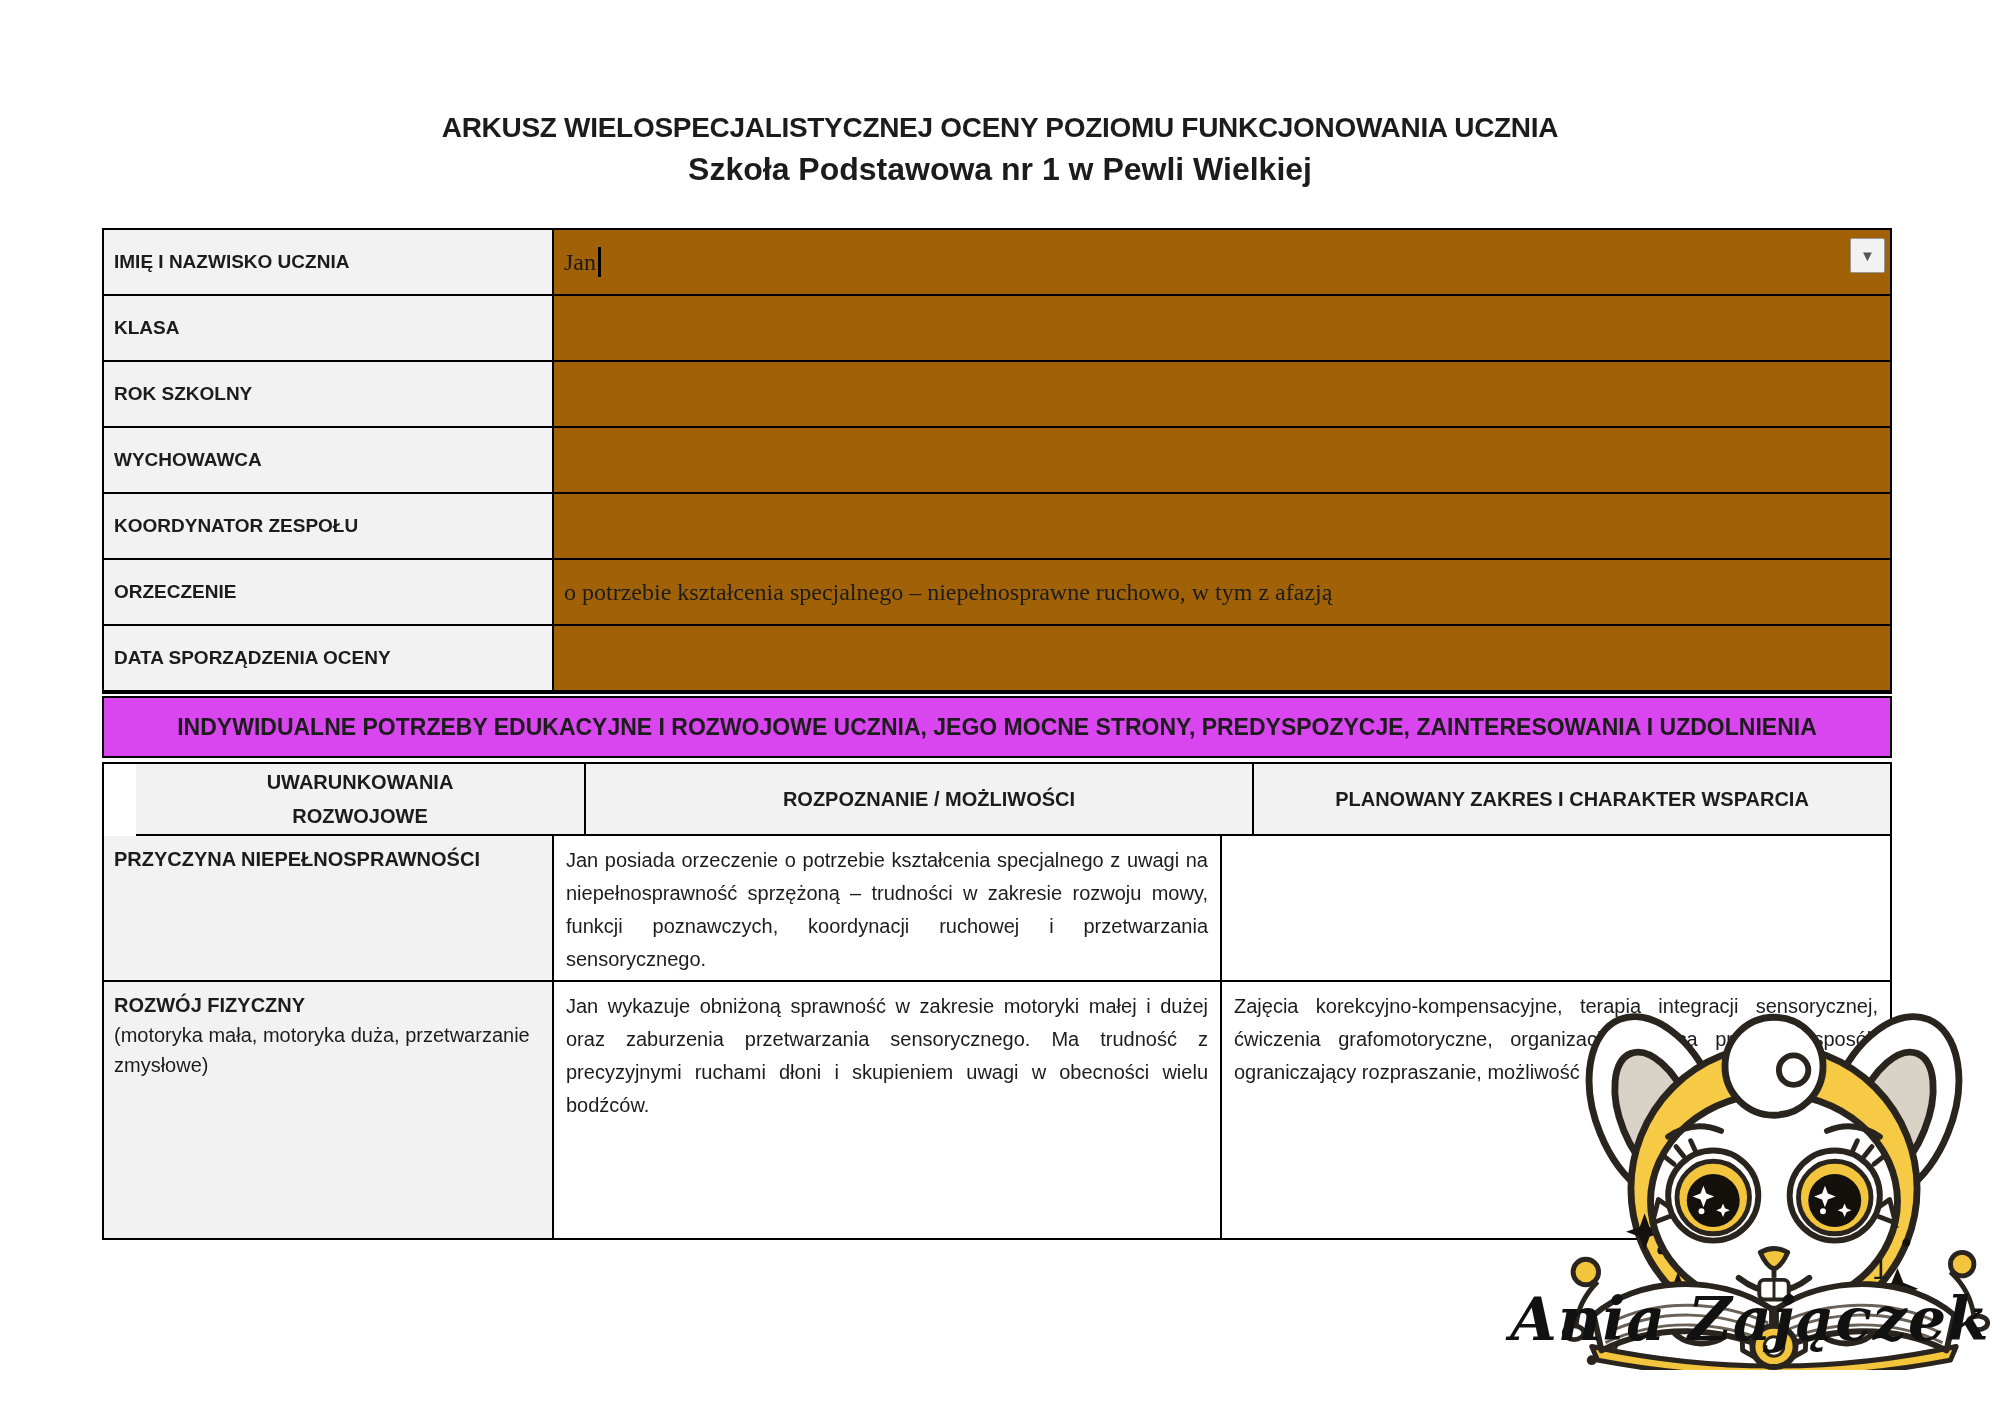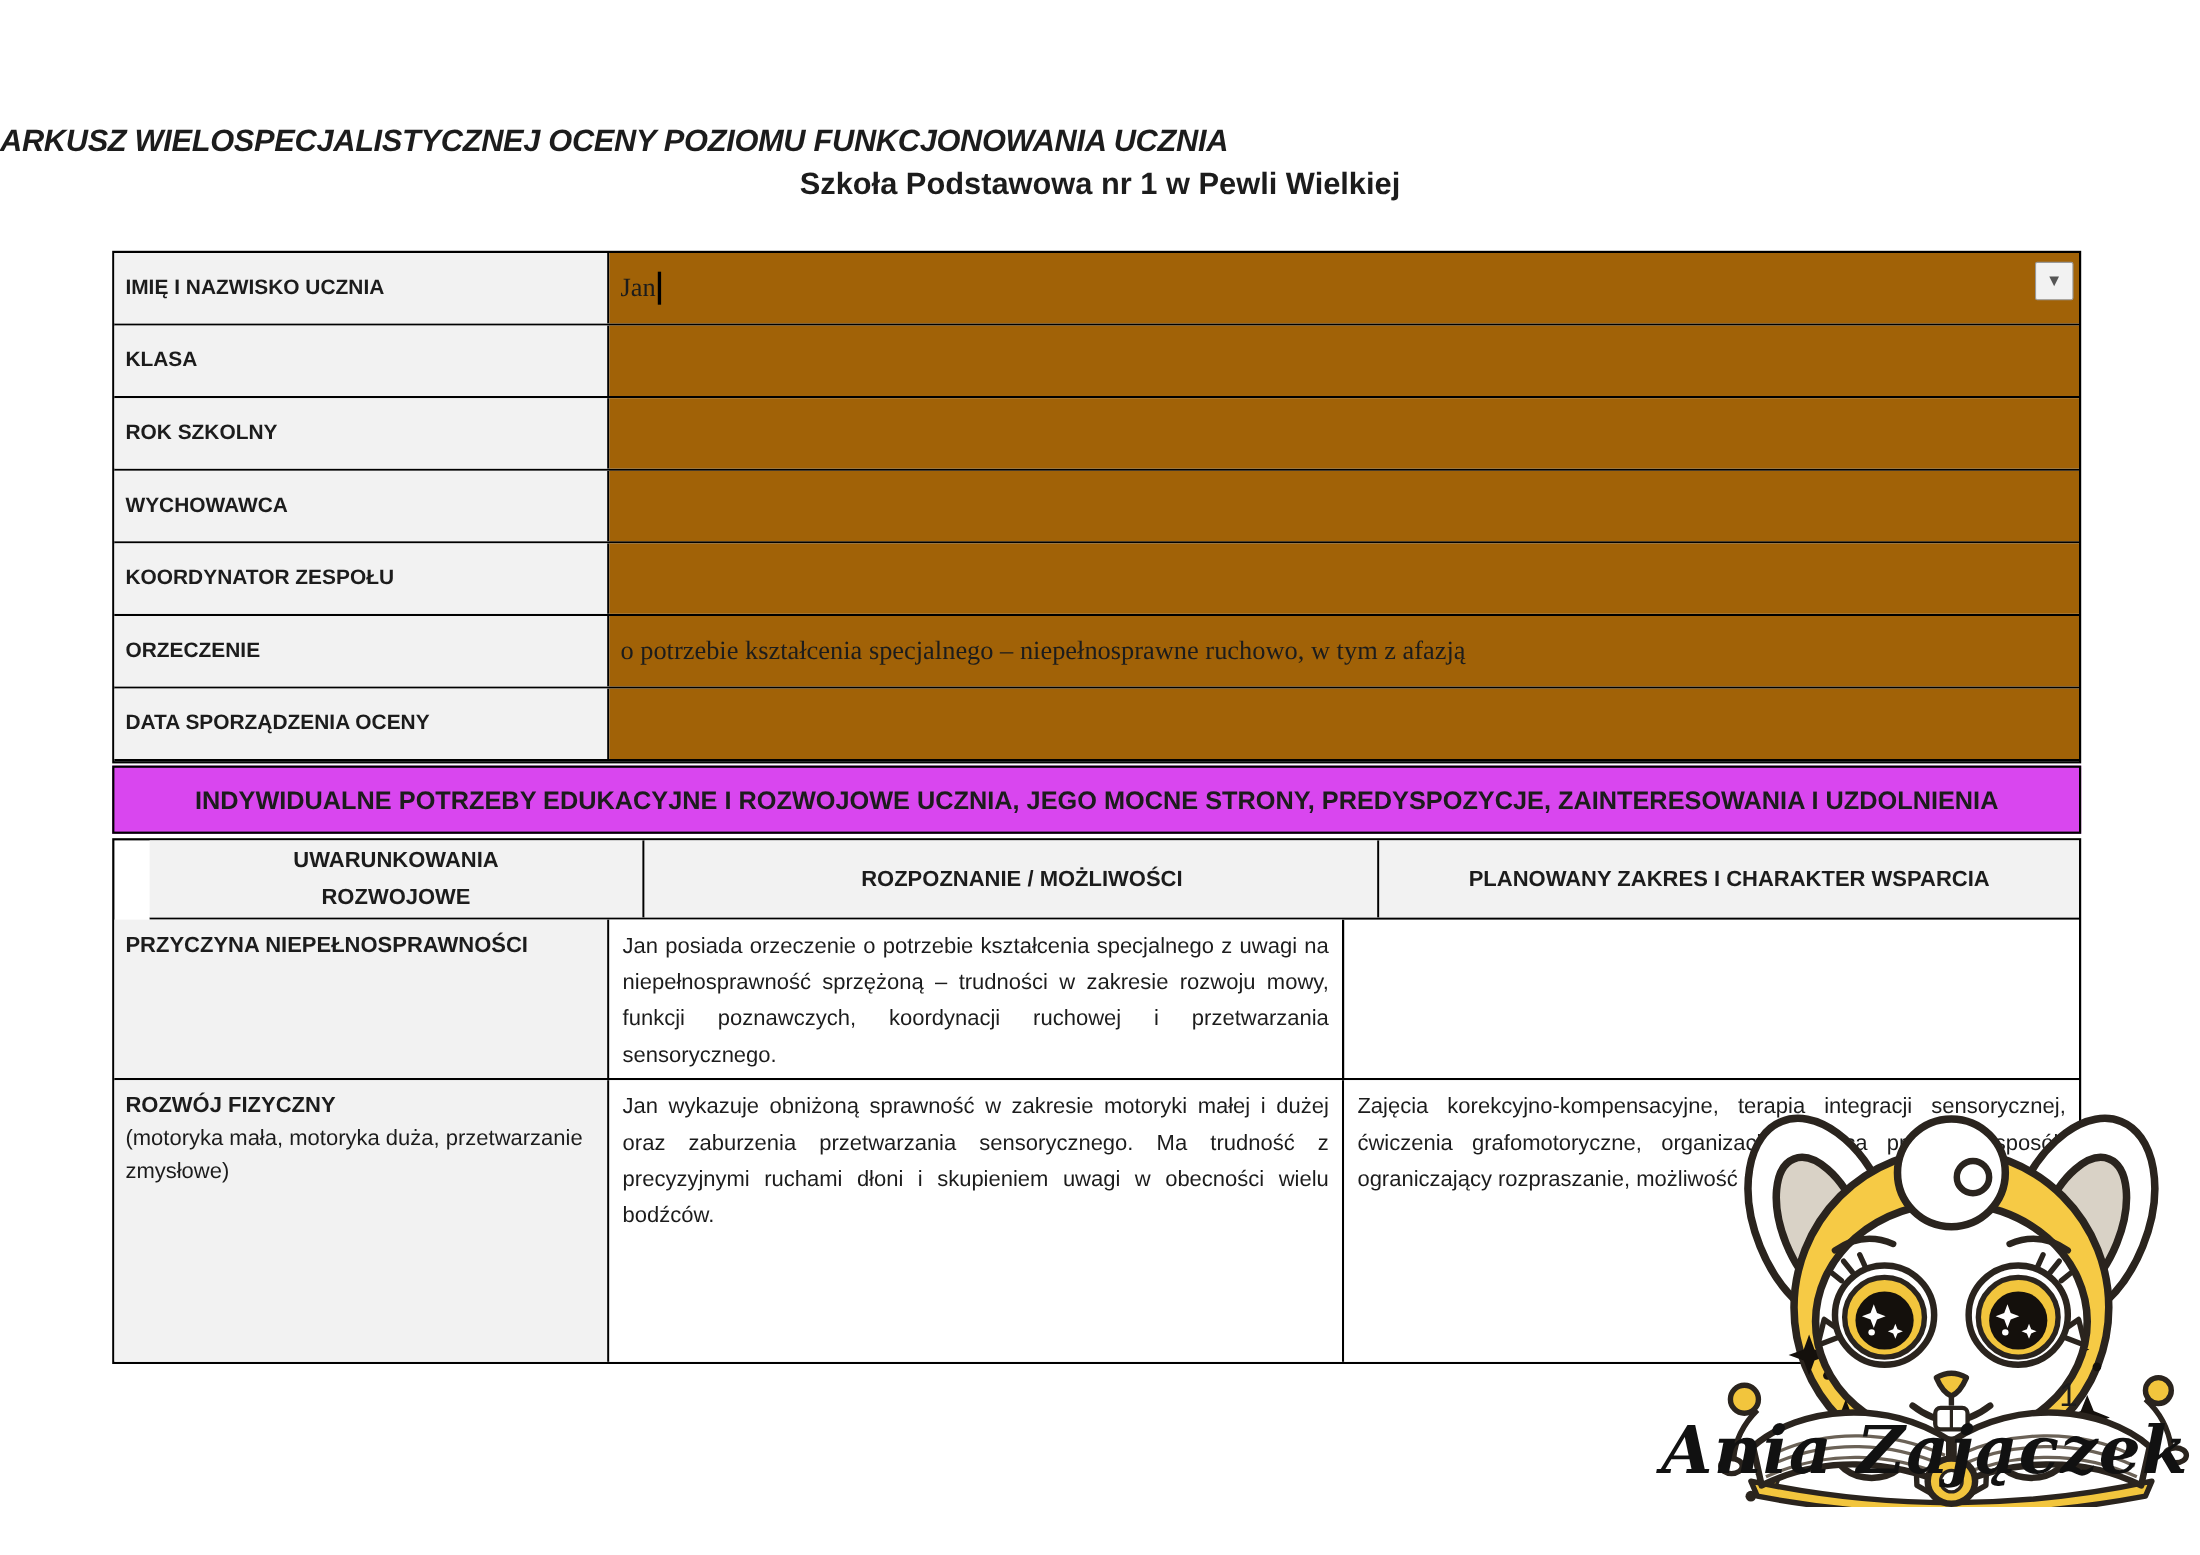--- a/index.html
+++ b/index.html
@@ -3,25 +3,25 @@
 <meta charset="utf-8">
 <style>
   * { margin:0; padding:0; box-sizing:border-box; }
   html,body { background:#fff; }
   .page {
     position:relative; width:2000px; height:1414px; background:#ffffff;
     font-family:"Liberation Sans", sans-serif; color:#1c1c1c; overflow:hidden;
   }
   .doc-title {
     position:absolute; left:0; top:112px; width:100%;
-    text-align:left; font-size:28px; font-weight:bold; letter-spacing:-0.3px;font-style:italic;
+    text-align:center; font-size:28px; font-weight:bold; letter-spacing:-0.3px;
   }
   .doc-subtitle {
     position:absolute; left:0; top:151px; width:100%;
-    text-align:center; font-size:28px; font-weight:bold;
+    text-align:center; font-size:32px; font-weight:bold;
   }
 
   
   .info-table {
     position:absolute; left:102px; top:228px; width:1790px;
     border:2px solid #000; background:#fff;
   }
   .i-row { display:flex; height:66px; border-bottom:2px solid #000; }
   .i-row:last-child { height:64px; border-bottom:none; }
   .i-label {

